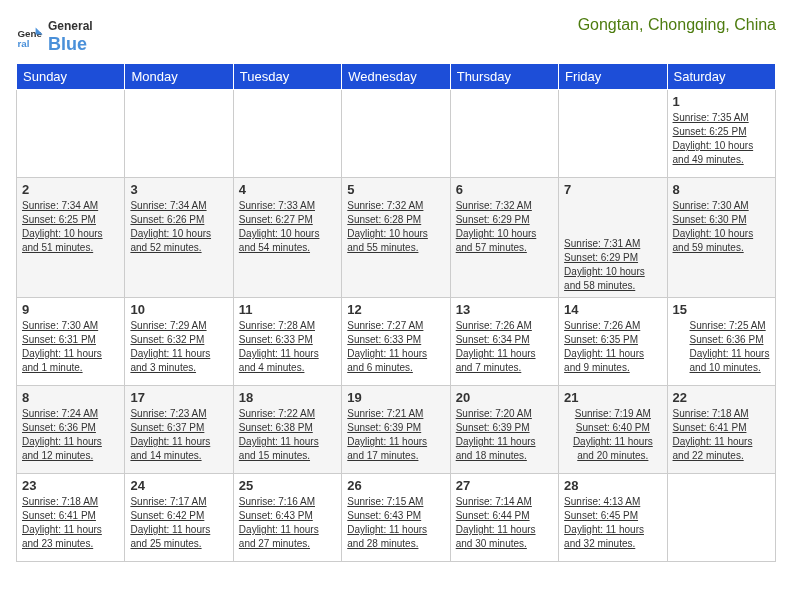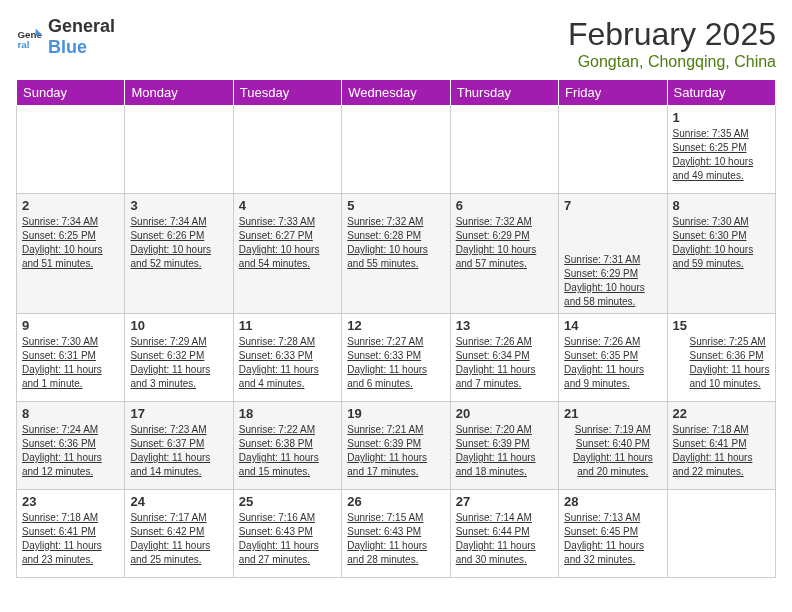--- a/index.html
+++ b/index.html
@@ -36,21 +36,21 @@
     .location-title {
       font-size: 16px;
       color: #4d7c0f;
     }
     .calendar-table {
       width: 100%;
       border-collapse: collapse;
       table-layout: fixed;
     }
     .calendar-table th {
-      background-color: #a21caf;
+      background-color: #1d4ed8;
       color: #fff;
       text-align: left;
       padding: 5px 6px;
       font-size: 13px;
       font-weight: normal;
       border: 1px solid #fff;
     }
     .calendar-table td {
       border: 1px solid #ccc;
       vertical-align: top;
@@ -84,27 +84,26 @@
 
 <div class="header-section">
   <div class="logo">
     <svg class="logo-icon" viewBox="0 0 40 40" xmlns="http://www.w3.org/2000/svg">
       <text x="2" y="22" font-size="14" font-weight="bold" fill="#333">Gene</text>
       <text x="2" y="36" font-size="14" font-weight="bold" fill="#4a90d9">ral</text>
       <polygon points="28,8 38,18 28,18" fill="#4a90d9"></polygon>
     </svg>
     <div>
       <div>
-        <span style="font-size:18px;font-weight:bold;color:#333;">General</span><br>
+        <span style="font-size:12px;font-weight:bold;color:#333;">General</span><br>
         <span style="font-size:18px;font-weight:bold;color:#4a90d9;text-align:center;">Blue</span>
       </div>
     </div>
   </div>
   <div class="title-section">
-    <div class="month-title">February 2025</div>
     <div class="location-title">Gongtan, Chongqing, China</div>
   </div>
 </div>
 
 <table class="calendar-table">
   <thead>
     <tr>
     <th>Sunday</th>
         <th>Monday</th>
         <th>Tuesday</th>
@@ -314,21 +313,21 @@
         </td>
         <td>
           <span class="day-number">27</span>
           <div class="day-info" style="white-space: pre-line;">Sunrise: 7:14 AM
 Sunset: 6:44 PM
 Daylight: 11 hours
 and 30 minutes.</div>
         </td>
         <td>
           <span class="day-number">28</span>
-          <div class="day-info" style="white-space: pre-line;">Sunrise: 7:13 AM
+          <div class="day-info" style="white-space: pre-line;">Sunrise: 4:13 AM
 Sunset: 6:45 PM
 Daylight: 11 hours
 and 32 minutes.</div>
         </td>
         <td class="empty-cell"></td>
       </tr>
     </tbody>
 </table>
 
 </body></html>

